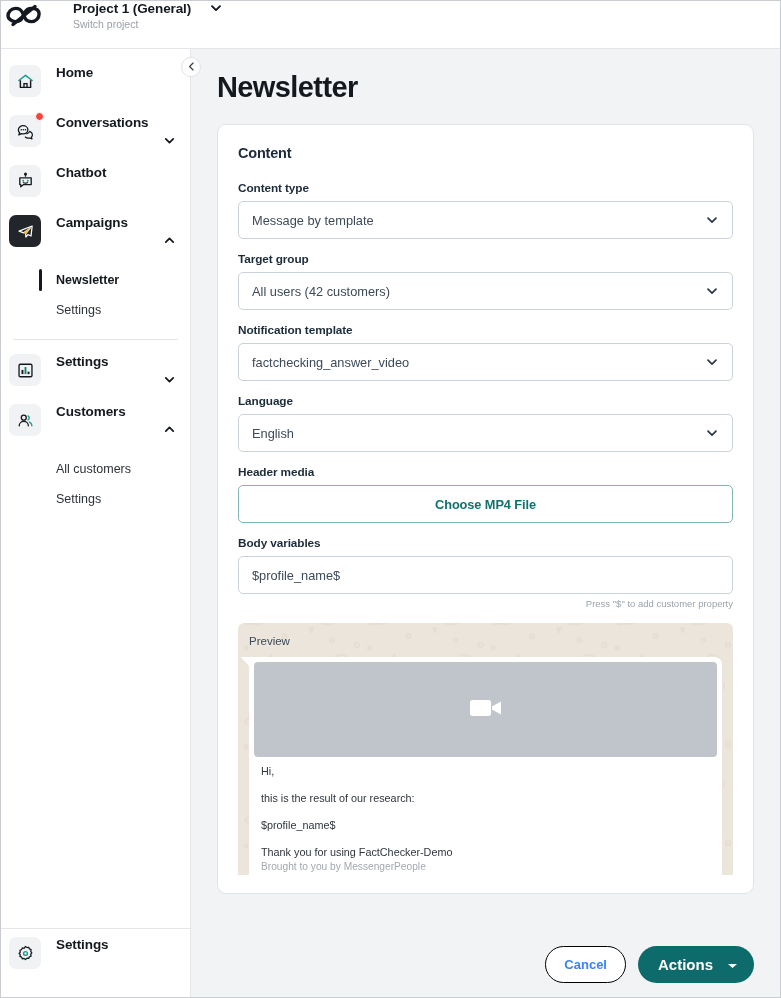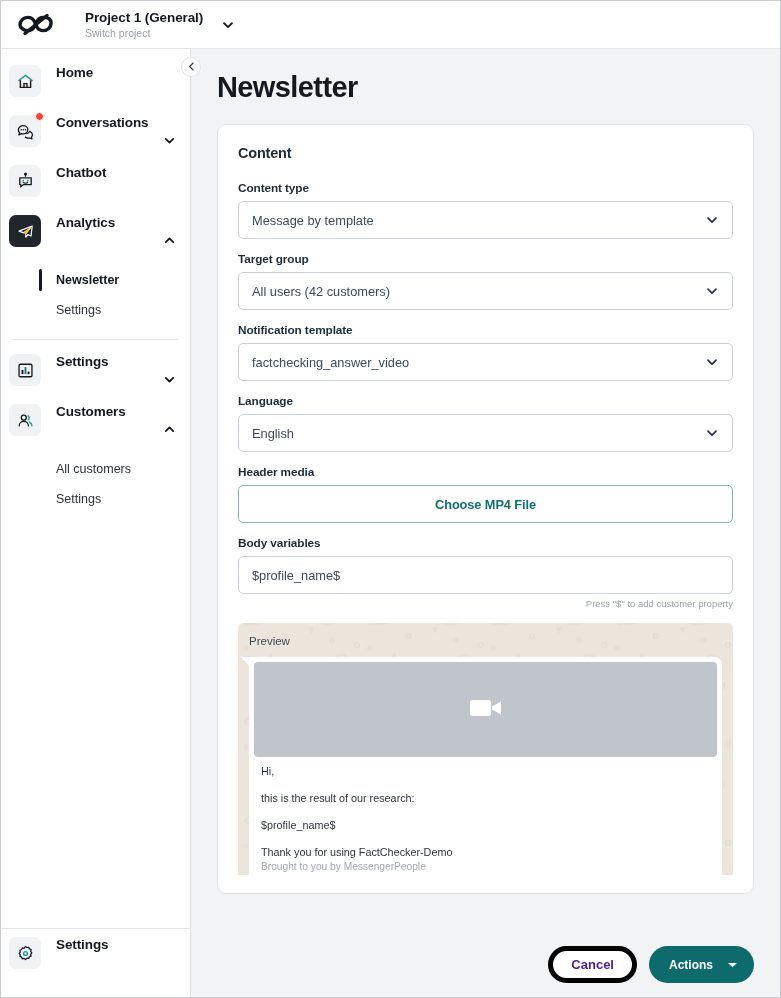--- a/index.html
+++ b/index.html
@@ -19,22 +19,22 @@
     overflow: hidden;
   }
 
   
   .topbar {
     height: 48px;
     flex: 0 0 48px;
     background: #ffffff;
     border-bottom: 1px solid #e3e5e8;
     display: flex;
-    align-items: center;
-    padding-left: 12px;
+    align-items: flex-start;
+    padding-left: 0;
     position: relative;
     z-index: 5;
   }
   .logo { width: 58px; height: 30px; display:flex; align-items:center; justify-content:center; }
   .project-block { margin-left: 14px; display: flex; flex-direction: column; justify-content:center; }
   .project-title { font-size: 13.5px; font-weight: 700; color: #14181f; letter-spacing: -0.1px; line-height: 15px;}
   .project-sub { font-size: 10.5px; color: #9aa0a8; margin-top: 2px; line-height: 12px;}
   .project-caret { margin-left: 18px; display:flex; align-items:center; color:#14181f; }
 
   
@@ -188,31 +188,31 @@
 
   
   .actions-bar {
     flex: 0 0 auto;
     display: flex; justify-content: flex-end; align-items: center;
     gap: 12px; padding: 13px 26px 14px 26px;
     background: #f2f3f4;
   }
   .btn-cancel {
     min-width: 72px; height: 37px; padding: 0 18px;
-    border: 5px solid #000000; border-radius: 19px;
-    background: #ffffff; color: #4c1d95;
+    border: 1px solid #000000; border-radius: 19px;
+    background: #ffffff; color: #3b82f6;
     font-size: 13px; font-weight: 700; cursor: pointer;
     font-family: "Liberation Sans", sans-serif;
     display:flex; align-items:center; justify-content:center;
   }
   .btn-actions {
     height: 37px; padding: 0 16px 0 20px;
     border: none; border-radius: 19px;
     background: #0e6b6b; color: #ffffff;
-    font-size: 12px; font-weight: 700; cursor: pointer;
+    font-size: 15px; font-weight: 700; cursor: pointer;
     display: flex; align-items: center; gap: 14px;
     font-family: "Liberation Sans", sans-serif;
   }
 </style>
 </head>
 <body>
 
 <div class="app">
 
   <div class="topbar">
@@ -282,21 +282,21 @@
           <div class="nav-label">Chatbot</div>
         </div>
 
         <div class="nav-item">
           <div class="nav-icon active-dark">
             <svg width="19" height="19" viewBox="0 0 20 20">
               <path d="M17 4.2L3.2 9.6l4.9 1.8 7-5.2-5 6.2.3 3.4 2.1-2.6 3.3 1.6z" fill="none" stroke="#ffffff" stroke-width="1.3" stroke-linejoin="round"></path>
               <path d="M8.1 11.4l6.9-5.2-5 6.2z" fill="#f3c033" stroke="#f3c033" stroke-width="0.7" stroke-linejoin="round"></path>
             </svg>
           </div>
-          <div class="nav-label">Analytics</div>
+          <div class="nav-label">Campaigns</div>
           <span class="nav-chevron">
             <svg width="13" height="13" viewBox="0 0 14 14">
                 <path d="M3 8.8L7 4.8L11 8.8" fill="none" stroke="#14181f" stroke-width="1.9" stroke-linecap="round" stroke-linejoin="round"></path>
               </svg>
           </span>
         </div>
 
         <div class="subnav">
           <div class="subnav-item active">
             <span>Newsletter</span>

